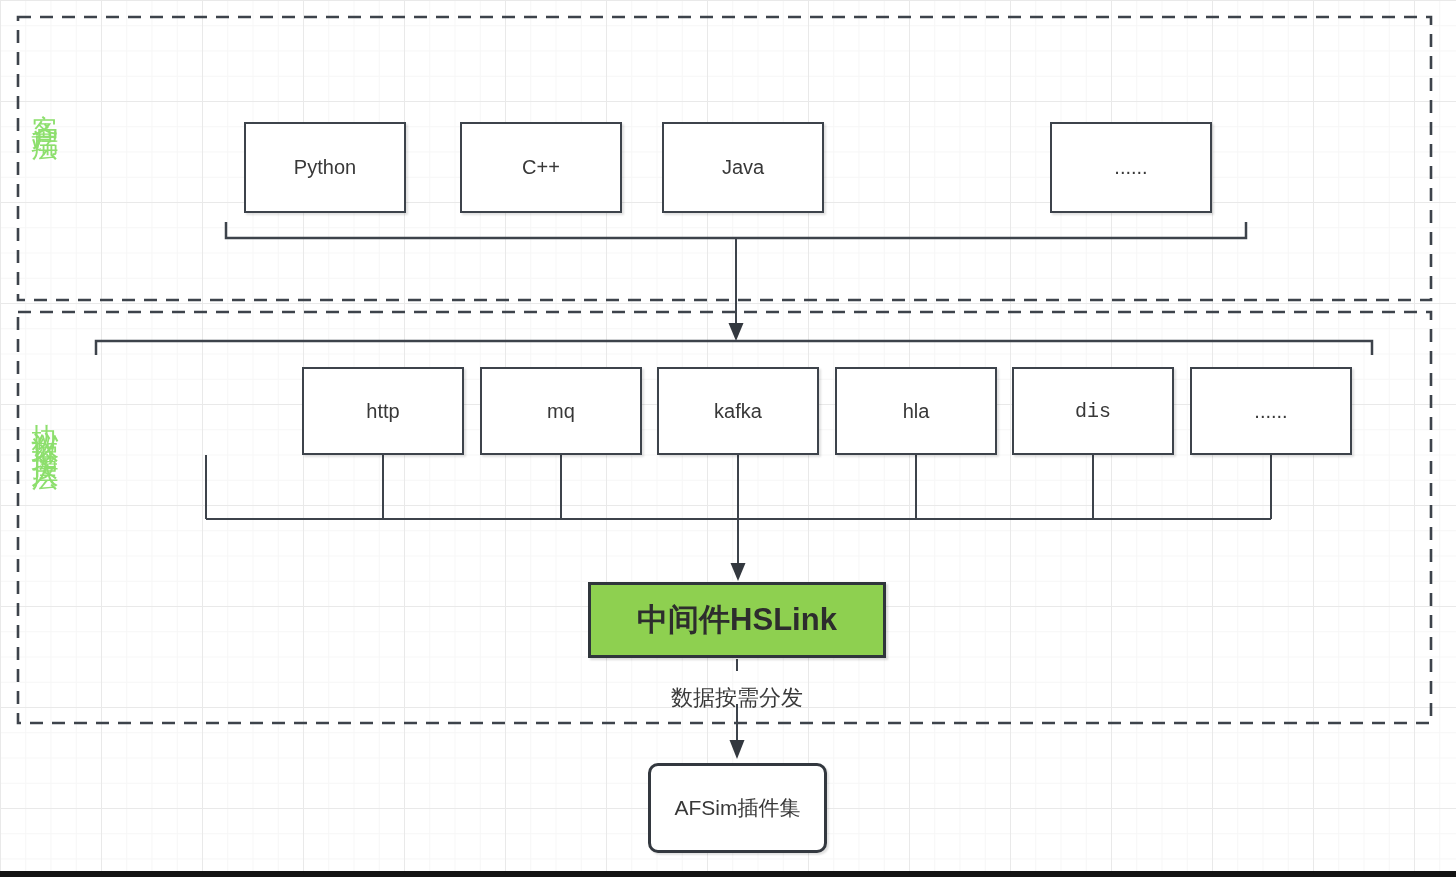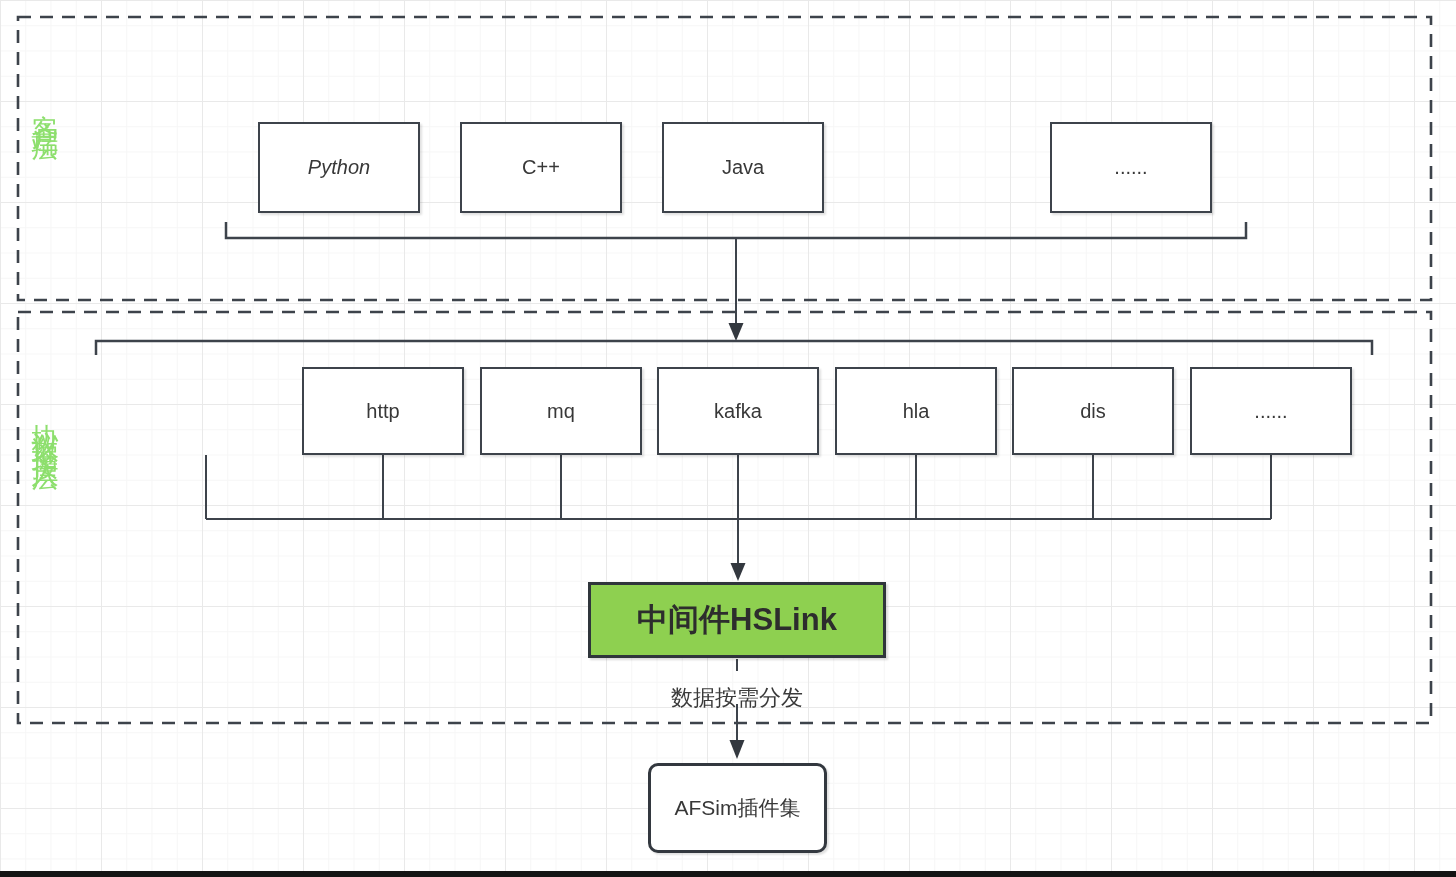--- a/index.html
+++ b/index.html
@@ -123,30 +123,30 @@
     <path stroke-width="2" d="M738,455 L738,564"></path>
     <polygon fill="#33383f" stroke="none" points="730.5,563 745.5,563 738,581"></polygon>
 
     <path stroke-width="2" d="M737,659 L737,671 M737,704 L737,741"></path>
     <polygon fill="#33383f" stroke="none" points="729.5,740 744.5,740 737,759"></polygon>
   </svg>
 
   <div class="layer-label" style="left: 31px; top: 93px; color: rgb(141, 223, 109);">客户端层</div>
   <div class="layer-label" style="left: 31px; top: 402px; color: rgb(141, 223, 109);">协议数据接入层</div>
 
-  <div class="node" style="left:258px; top:122px;font-style:italic;">Python</div>
+  <div class="node" style="left:244px; top:122px;">Python</div>
   <div class="node" style="left:460px; top:122px;">C++</div>
   <div class="node" style="left:662px; top:122px;">Java</div>
   <div class="node" style="left:1050px; top:122px;">......</div>
 
   <div class="node proto" style="left:302px; top:367px;">http</div>
   <div class="node proto" style="left:480px; top:367px;">mq</div>
   <div class="node proto" style="left:657px; top:367px;">kafka</div>
   <div class="node proto" style="left:835px; top:367px;">hla</div>
-  <div class="node proto" style="left:1012px; top:367px;">dis</div>
+  <div class="node proto" style="left:1012px; top:367px;font-family:Liberation Mono, monospace;">dis</div>
   <div class="node proto" style="left:1190px; top:367px;">......</div>
 
   <div class="middleware" style="background-color: rgb(142, 208, 80);">中间件HSLink</div>
 
   <div class="flow-annotation">数据按需分发</div>
 
   <div class="sink">AFSim插件集</div>
 
   <div class="bottom-bar"></div>
 </div>

